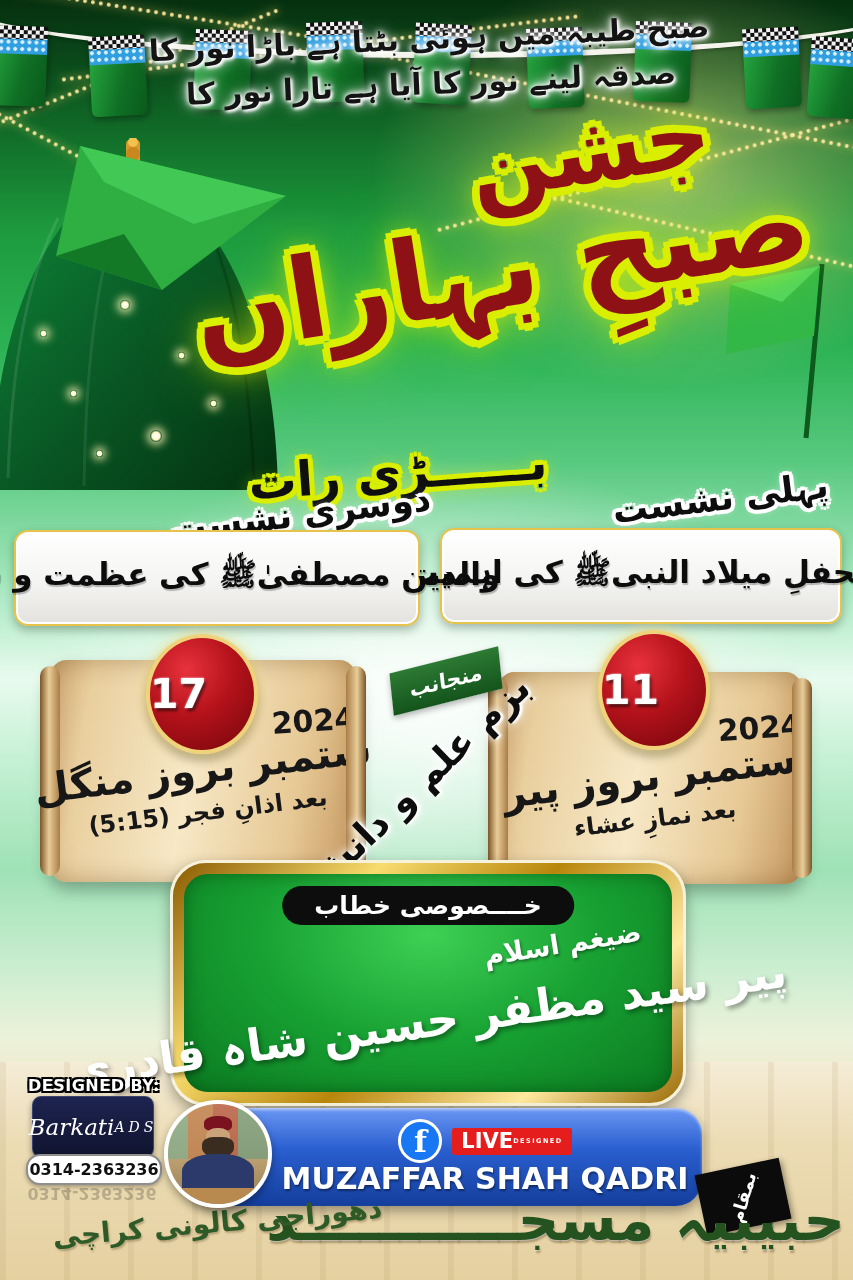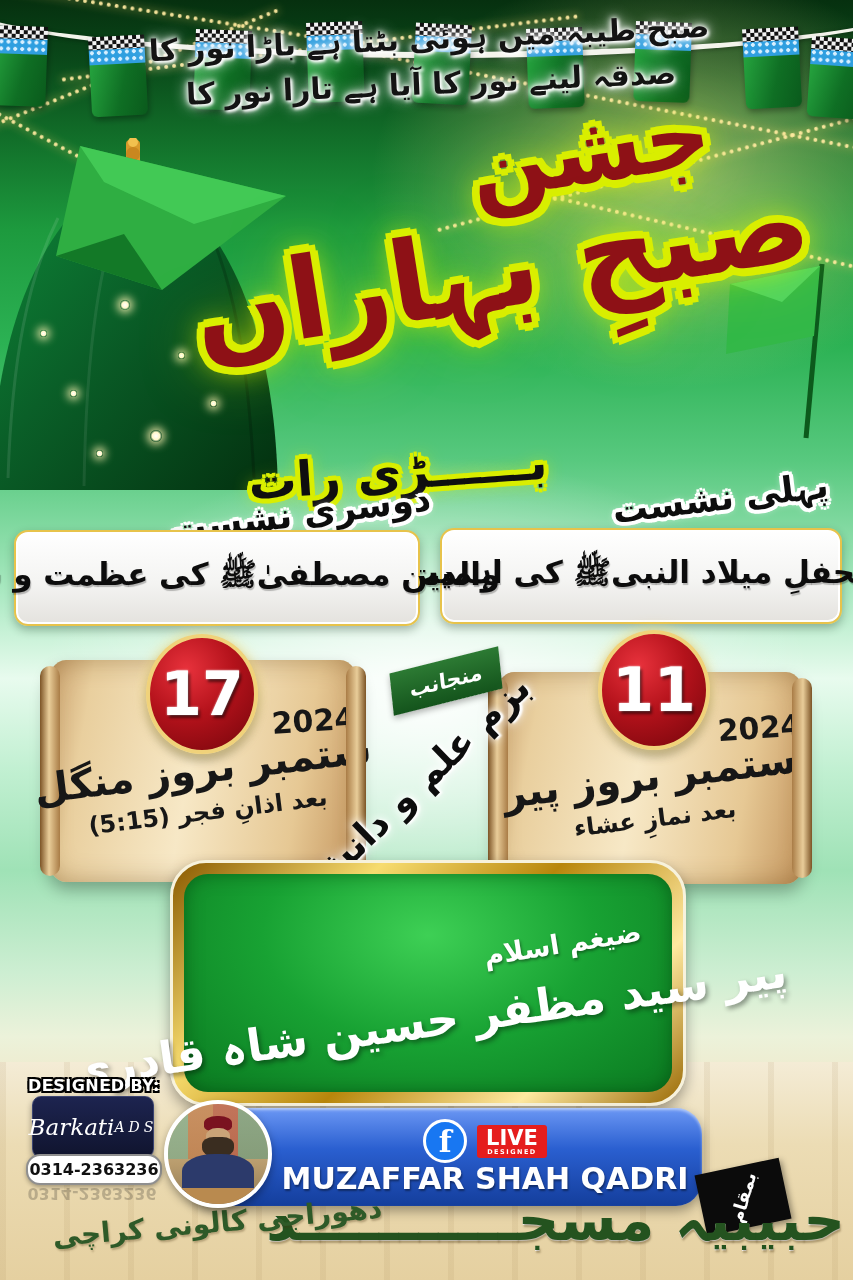--- a/index.html
+++ b/index.html
@@ -68,21 +68,21 @@
   .scroll:before{left:-6px;}
   .scroll:after{right:-6px;transform:scaleX(-1);}
   .scroll-content{position:absolute;inset:0;display:flex;flex-direction:column;align-items:center;
     justify-content:center;transform:rotate(-7deg);color:#171717;text-align:center;}
   .scroll-year{font-size:30px;font-weight:800;align-self:flex-start;margin:0 0 -6px 58px;transform:rotate(3deg);}
   .scroll-month{font-size:40px;font-weight:800;white-space:nowrap;}
   .scroll-time{font-size:24px;font-weight:800;margin-top:6px;white-space:nowrap;}
   .day-circle{position:absolute;z-index:4;width:104px;height:112px;border-radius:50%;
     background:radial-gradient(circle at 35% 28%,#e8323c 0%,#b4121b 45%,#73050b 100%);
     border:4px solid #f0d27a;box-shadow:0 0 14px rgba(250,225,130,.8),0 6px 10px rgba(0,0,0,.35);
-    display:flex;align-items:center;justify-content:center;color:#fff;font-size:60px;font-weight:800;
+    display:flex;align-items:center;color:#fff;font-size:41px;font-weight:800;
     text-shadow:2px 3px 3px rgba(0,0,0,.55),0 0 2px #fff;}
   
   .org-ribbon{position:absolute;left:390px;top:660px;z-index:3;width:112px;height:42px;
     background:linear-gradient(180deg,#2c7a33,#14541c);transform:rotate(-14deg) skewX(-8deg);
     display:flex;align-items:center;justify-content:center;color:#fff;font-size:21px;font-weight:700;
     box-shadow:0 3px 6px rgba(0,0,0,.3);}
   .org-name{position:absolute;left:318px;top:688px;z-index:3;width:200px;height:190px;
     display:flex;align-items:center;justify-content:center;transform:rotate(-44deg);
     font-size:37px;font-weight:800;color:#0d0d0d;white-space:nowrap;
     text-shadow:0 0 8px #fff,0 0 14px #fff,2px 2px 2px #fff;}
@@ -122,21 +122,21 @@
     transform:scaleY(-1);opacity:.22;font-size:16px;font-weight:800;color:#101010;}
   .live-bar{position:absolute;left:190px;top:1108px;width:512px;height:98px;z-index:4;border-radius:26px;
     background:linear-gradient(180deg,#6b97f4 0%,#2a5fd0 42%,#143e9c 100%);
     box-shadow:0 5px 12px rgba(0,0,0,.35),inset 0 2px 3px rgba(255,255,255,.5);
     display:flex;flex-direction:column;align-items:center;justify-content:center;padding-left:78px;box-sizing:border-box;}
   .live-row{display:flex;align-items:center;gap:10px;}
   .fb-icon{width:44px;height:44px;border-radius:50%;background:#1877f2;border:3px solid #fff;
     color:#fff;font-family:"DejaVu Serif",serif;font-weight:800;font-size:30px;display:flex;
     align-items:center;justify-content:center;box-sizing:border-box;}
   .live-badge{background:#e51d1d;color:#fff;border-radius:3px;padding:3px 9px;display:flex;
-    flex-direction:column;align-items:center;line-height:1;}
+    flex-direction:row;align-items:center;line-height:1;}
   .live-word{font-size:21px;font-weight:800;}
   .streaming-word{font-size:6.5px;font-weight:700;letter-spacing:1.5px;}
   .live-name{color:#fff;font-weight:800;font-size:30px;line-height:1.05;letter-spacing:0px;
     text-shadow:1px 2px 2px rgba(0,0,0,.4);white-space:nowrap;}
   .speaker-photo{position:absolute;left:164px;top:1100px;width:108px;height:108px;z-index:5;border-radius:50%;
     border:4px solid #fff;box-sizing:border-box;overflow:hidden;box-shadow:0 4px 8px rgba(0,0,0,.35);
     background:linear-gradient(180deg,#d9c49a 0%,#b99c6d 60%,#8f7a55 100%);}
   .p-part{position:absolute;}
   .venue-badge{position:absolute;left:700px;top:1166px;width:86px;height:62px;z-index:4;background:#0b0b0b;
     transform:rotate(-12deg);display:flex;align-items:center;justify-content:center;
@@ -294,20 +294,21 @@
     <span>17</span>
   </div>
 
   <div class="org-ribbon rtl">منجانب</div>
   <div class="org-name rtl">بزم علم و دانش</div>
 
   <div class="bottom-strip"></div>
 
   <div class="banner-outer">
     <div class="banner-inner">
+      <div class="special-pill rtl">خــــصوصی خطاب</div>
       <div class="honorific rtl">ضیغم اسلام</div>
       <div class="speaker-name rtl">پیر سید مظفر حسین شاہ قادری</div>
     </div>
   </div>
 
   <div class="designed-label">DESIGNED BY:</div>
   <div class="designer-box">
     <div class="designer-brand">Barkati</div>
     <div class="designer-sub">ADS</div>
   </div>

